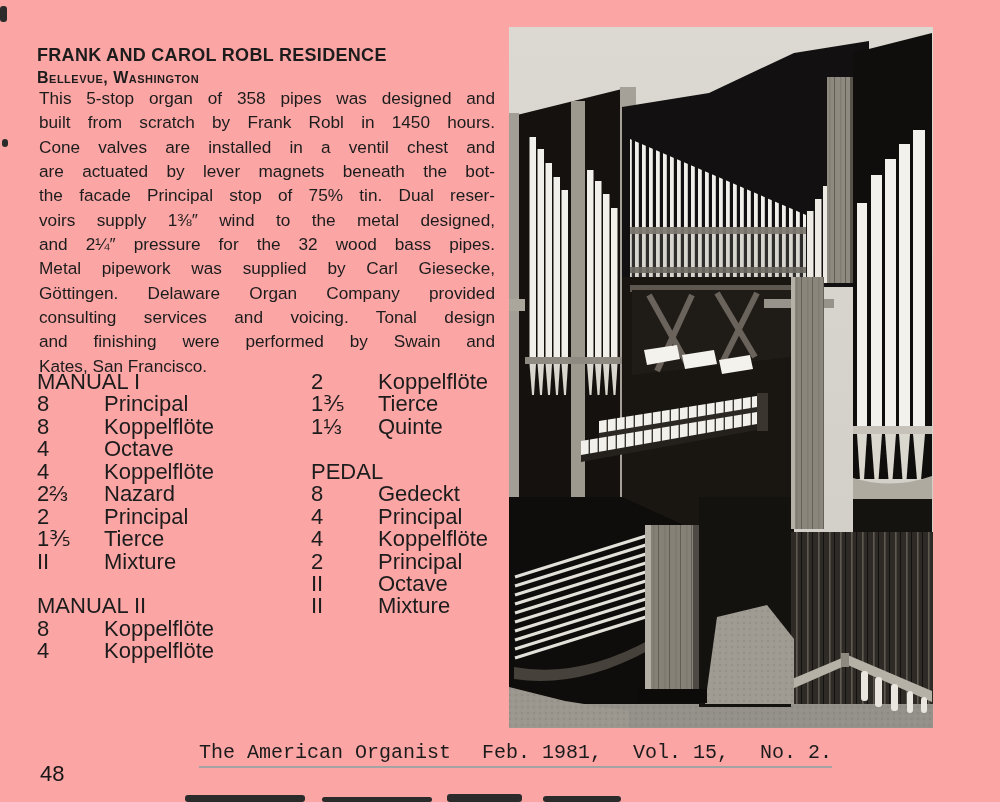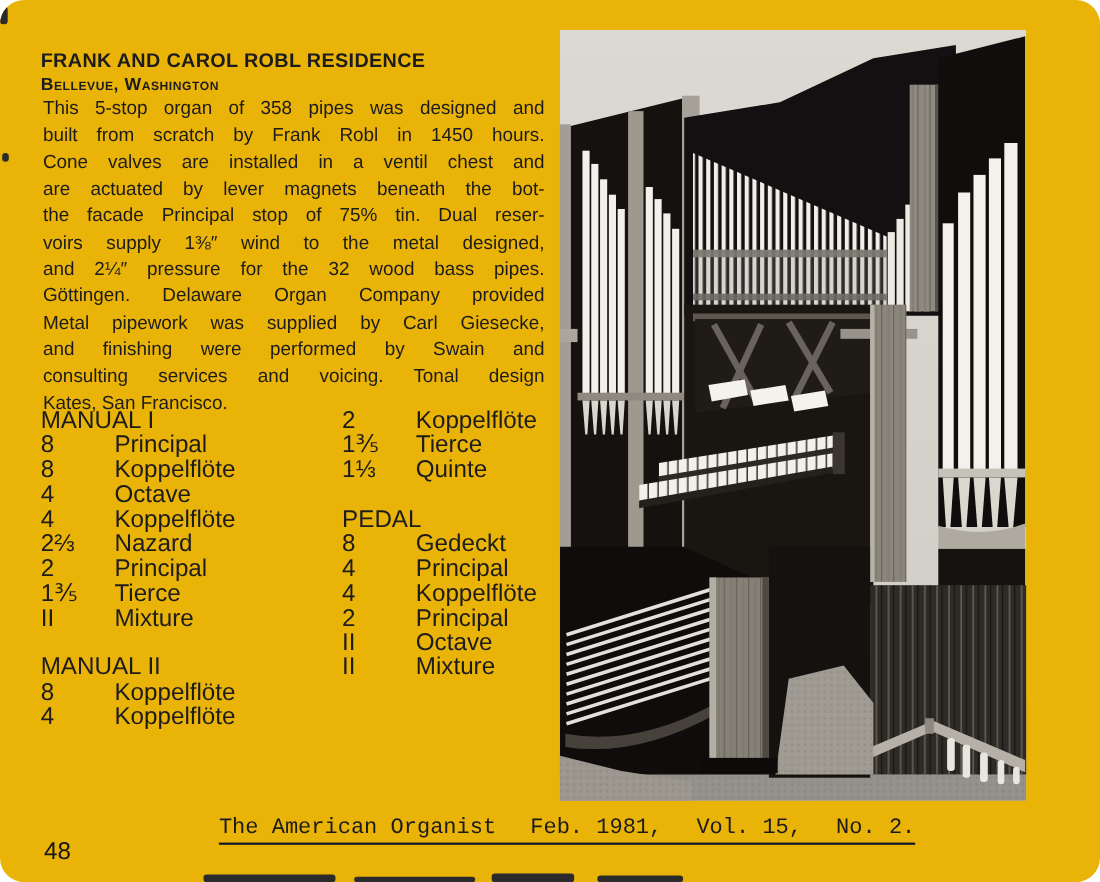--- a/index.html
+++ b/index.html
@@ -1,31 +1,31 @@
 <!DOCTYPE html>
 <html><head>
 <meta charset="utf-8">
 <style>
   html,body{margin:0;padding:0;}
-  .page{position:relative;width:1000px;height:802px;background:#eab308;overflow:hidden;
-        font-family:"Liberation Sans","DejaVu Sans",sans-serif;color:#1c1c1c;border-radius:22px;}
+  .page{position:relative;width:1000px;height:802px;background:#fca5a5;overflow:hidden;
+        font-family:"Liberation Sans","DejaVu Sans",sans-serif;color:#1c1c1c;}
   
   .title{position:absolute;left:37px;top:33px;font-size:18px;font-weight:bold;letter-spacing:.3px;white-space:nowrap;}
   .subtitle{position:absolute;left:37px;top:56px;font-size:16px;font-weight:bold;font-variant:small-caps;letter-spacing:.5px;white-space:nowrap;}
   .body{position:absolute;left:37px;top:85px;width:460px;}
   .bline{margin:2px;font-size:17.2px;line-height:22.35px;text-align:justify;text-align-last:justify;}
   .bline:last-child{text-align-last:left;}
   .stops{position:absolute;top:369px;font-size:22px;}
   .stops-left{left:37px;width:272px;}
   .stops-right{left:311px;width:200px;}
   .srow{height:22.45px;white-space:nowrap;}
   .pitch{display:inline-block;width:67px;}
   
   .footer{position:absolute;left:199px;top:741px;font-family:"Liberation Mono","DejaVu Sans Mono",monospace;
-          font-size:20px;color:#1b1b1b;border-bottom:2px solid #0f172a;padding-bottom:2px;white-space:nowrap;}
+          font-size:20px;color:#1b1b1b;border-bottom:2px solid #a3a3a3;padding-bottom:2px;white-space:nowrap;}
   .footer span{display:inline-block;}
   .fgap{margin-right:31px;}
   .page-number{position:absolute;left:40px;top:761px;font-size:22px;color:#161616;}
   
   .photo{position:absolute;left:509px;top:27px;}
   
   .artifact{position:absolute;background:#2b2b2b;border-radius:3px;}
 </style>
 </head>
 <body>
@@ -37,24 +37,24 @@
 
   <div class="body">
 
   <p class="bline">This 5-stop organ of 358 pipes was designed and</p>
       <p class="bline">built from scratch by Frank Robl in 1450 hours.</p>
       <p class="bline">Cone valves are installed in a ventil chest and</p>
       <p class="bline">are actuated by lever magnets beneath the bot-</p>
       <p class="bline">the facade Principal stop of 75% tin. Dual reser-</p>
       <p class="bline">voirs supply 1⅜″ wind to the metal designed,</p>
       <p class="bline">and 2¼″ pressure for the 32 wood bass pipes.</p>
+      <p class="bline">Metal pipework was supplied by Carl Giesecke,</p>
       <p class="bline">Göttingen. Delaware Organ Company provided</p>
-      <p class="bline">Metal pipework was supplied by Carl Giesecke,</p>
+      <p class="bline">consulting services and voicing. Tonal design</p>
       <p class="bline">and finishing were performed by Swain and</p>
-      <p class="bline">consulting services and voicing. Tonal design</p>
       <p class="bline">Kates, San Francisco.</p>
     </div>
 
   <div class="stops stops-left">
 
       <div class="srow"><span class="pitch">MANUAL I</span><span class="sname"></span></div>
 
       <div class="srow"><span class="pitch">8</span><span class="sname">Principal</span></div>
 
       <div class="srow"><span class="pitch">8</span><span class="sname">Koppelflöte</span></div>

